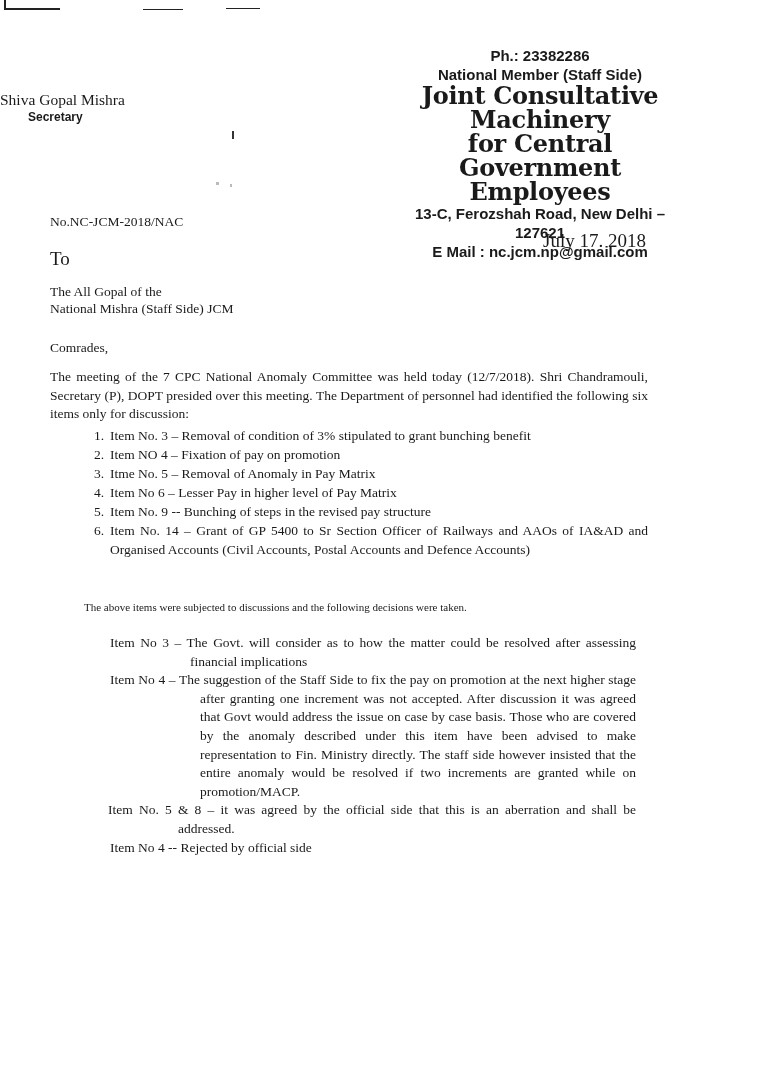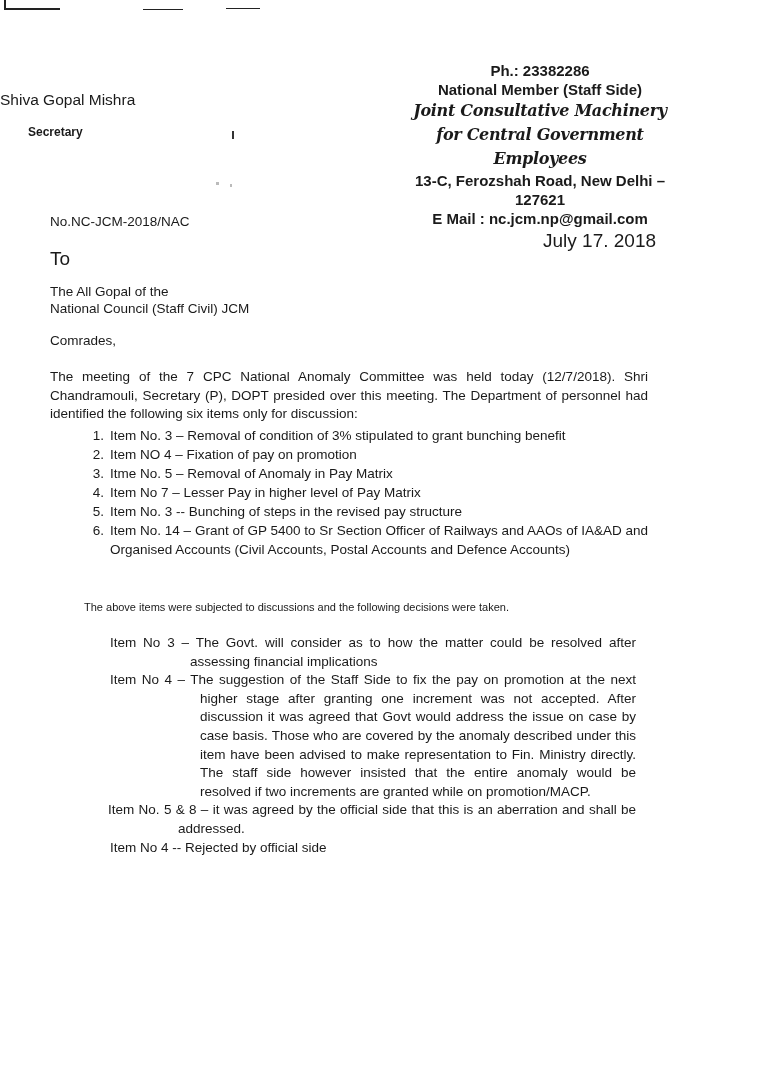--- a/index.html
+++ b/index.html
@@ -1,31 +1,31 @@
 <!DOCTYPE html>
 <html><head>
 <meta charset="utf-8">
 <style>
   html, body { margin: 0; padding: 0; background: #ffffff; }
   body { width: 768px; height: 1066px; position: relative; overflow: hidden; color: #1a1a1a; }
-  .serif { font-family: Liberation Sans, sans-serif; }
-  .sans { font-family: "Liberation Sans", "DejaVu Sans", sans-serif; margin-top: 15px; }
+  .serif { font-family: Liberation Serif, serif; }
+  .sans { font-family: "Liberation Sans", "DejaVu Sans", sans-serif; }
   .scan-line { position: absolute; height: 2px; background: #222; }
   .scan-mark { position: absolute; width: 2px; background: #222; }
   .abs { position: absolute; }
   .sender-name { left: 0; top: 91px; font-size: 15.5px; }
   .sender-title { left: 28px; top: 110px; font-size: 12px; font-weight: bold; }
   .letterhead { left: 390px; top: 46px; width: 300px; text-align: center; }
   .lh-line { font-size: 15px; font-weight: bold; line-height: 19px; }
-  .lh-script { font-family: "DejaVu Serif", "Liberation Serif", serif; font-style: italic; font-weight: bold; font-size: 16px; line-height: 24px; letter-spacing: -0.3px; }
+  .lh-script { font-family: "DejaVu Serif", "Liberation Serif", serif; font-weight: bold; font-size: 24px; line-height: 24px; letter-spacing: -0.3px; }
   .ref { left: 50px; top: 214px; font-size: 13.5px; }
   .date { left: 543px; top: 230px; font-size: 19px; }
   .to { left: 50px; top: 248px; font-size: 19px; }
   .addr { left: 50px; top: 283px; font-size: 13.5px; line-height: 17px; }
-  .salute { left: 50px; top: 333px; font-size: 13.5px; }
+  .salute { left: 50px; top: 340px; font-size: 13.5px; }
   .body-para { left: 50px; top: 368px; width: 598px; font-size: 13.5px; line-height: 18.5px; text-align: justify; }
   .agenda { left: 80px; top: 426px; width: 568px; margin: 0; padding: 0; list-style: none; font-size: 13.5px; line-height: 19px; }
   .agenda li { display: flex; text-align: justify; }
   .agenda .num { width: 24px; flex: none; text-align: right; padding-right: 6px; }
   .agenda .txt { flex: 1; }
   .intro2 { left: 84px; top: 601px; font-size: 11px; }
   .decisions { left: 110px; top: 634px; width: 526px; font-size: 13.5px; line-height: 18.6px; }
   .dec { position: relative; text-align: justify; }
   .dec.hang3 { padding-left: 80px; text-indent: -80px; }
   .dec.hang4 { padding-left: 90px; text-indent: -90px; }
@@ -56,21 +56,21 @@
   <div class="lh-line">13-C, Ferozshah Road, New Delhi – 127621</div>
   <div class="lh-line">E Mail : nc.jcm.np@gmail.com</div>
 </div>
 
 <div class="abs serif ref">No.NC-JCM-2018/NAC</div>
 <div class="abs serif date">July 17. 2018</div>
 
 <div class="abs serif to">To</div>
 <div class="abs serif addr">
   <div>The All Gopal of the</div>
-  <div>National Council (Staff Civil) JCM</div>
+  <div>National Mishra (Staff Side) JCM</div>
 </div>
 
 <div class="abs serif salute">Comrades,</div>
 
 <div class="abs serif body-para">The meeting of the 7 CPC National Anomaly Committee was held today (12/7/2018). Shri Chandramouli, Secretary (P), DOPT presided over this meeting. The Department of personnel had identified the following six items only for discussion:</div>
 
 <ol class="abs serif agenda">
   <li>
       <span class="num">1.</span>
       <span class="txt">Item No. 3 – Removal of condition of 3% stipulated to grant bunching benefit</span>
@@ -78,25 +78,25 @@
   <li>
       <span class="num">2.</span>
       <span class="txt">Item NO 4 – Fixation of pay on promotion</span>
     </li>
   <li>
       <span class="num">3.</span>
       <span class="txt">Itme No. 5 – Removal of Anomaly in Pay Matrix</span>
     </li>
   <li>
       <span class="num">4.</span>
-      <span class="txt">Item No 7 – Lesser Pay in higher level of Pay Matrix</span>
+      <span class="txt">Item No 6 – Lesser Pay in higher level of Pay Matrix</span>
     </li>
   <li>
       <span class="num">5.</span>
-      <span class="txt">Item No. 3 -- Bunching of steps in the revised pay structure</span>
+      <span class="txt">Item No. 9 -- Bunching of steps in the revised pay structure</span>
     </li>
   <li>
       <span class="num">6.</span>
       <span class="txt">Item No. 14 – Grant of GP 5400 to Sr Section Officer of Railways and AAOs of IA&amp;AD and Organised Accounts (Civil Accounts, Postal Accounts and Defence Accounts)</span>
     </li>
 </ol>
 
 <div class="abs serif intro2">The above items were subjected to discussions and the following decisions were taken.</div>
 
 <div class="abs serif decisions">

